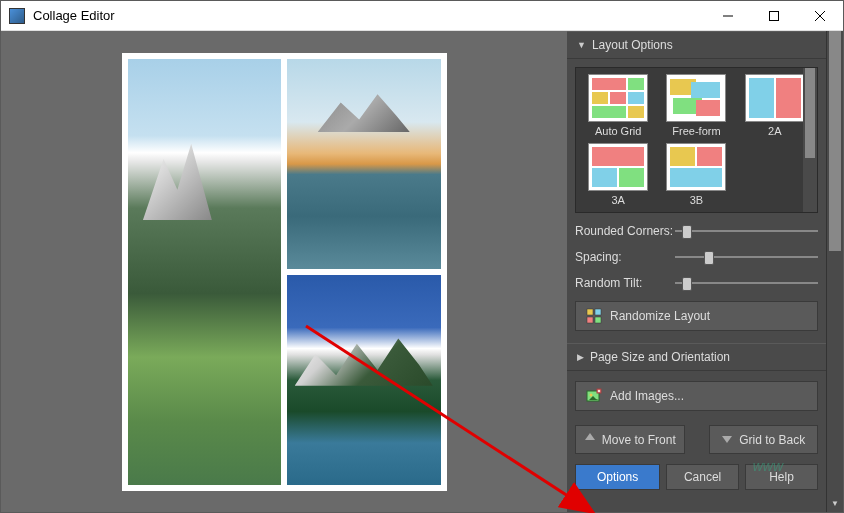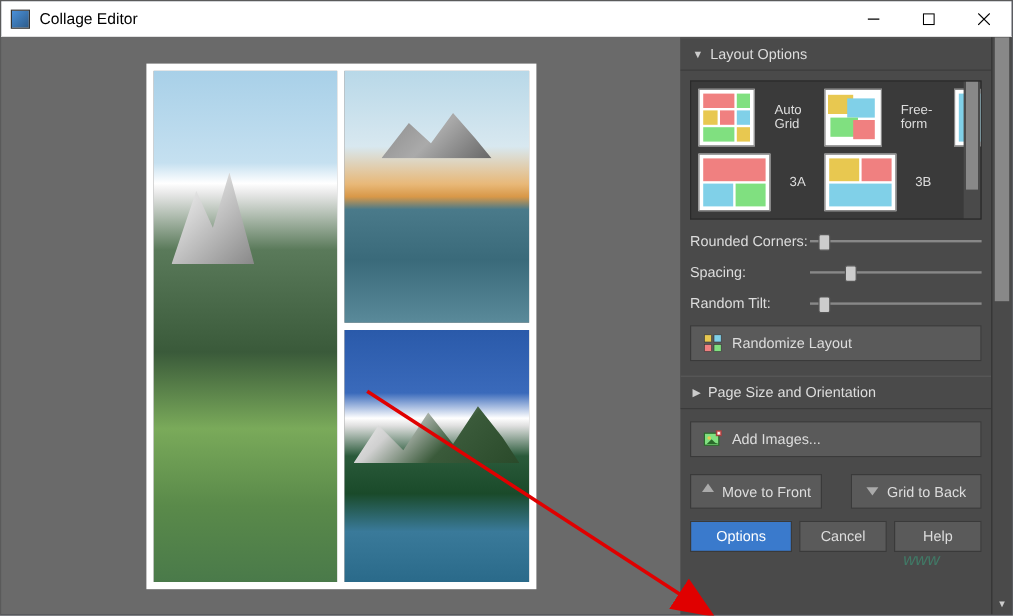--- a/index.html
+++ b/index.html
@@ -1,17 +1,17 @@
 <!DOCTYPE html>
 <html><head>
 <meta charset="utf-8">
 <style>
 *{box-sizing:border-box;margin:0;padding:0;font-family:'Segoe UI',Tahoma,sans-serif;font-size:12px}
 body{background:#fff;overflow:hidden}
-.window{width:844px;height:513px;border:1px solid #5a5a5a;display:flex;flex-direction:column;background:#0f172a}
+.window{width:844px;height:513px;border:1px solid #5a5a5a;display:flex;flex-direction:column;background:#3b82f6}
 .titlebar{height:30px;background:#fff;display:flex;align-items:center;border-bottom:1px solid #e0e0e0}
 .titlebar-icon{width:16px;height:16px;margin:0 8px;background:linear-gradient(135deg,#4a90d9,#2e5c8a);border:1px solid #333}
 .titlebar-title{flex:1;color:#000;font-size:13px}
 .titlebar-controls{display:flex;height:100%}
 .tb-btn{width:46px;height:100%;display:flex;align-items:center;justify-content:center;color:#000;cursor:pointer}
 .content{flex:1;display:flex;background:#6a6a6a;position:relative}
 .canvas-area{flex:1;display:flex;align-items:center;justify-content:center;background:#6a6a6a;position:relative}
 .collage{width:325px;height:438px;background:#fff;padding:6px;display:grid;grid-template-columns:1fr 1fr;grid-template-rows:1fr 1fr;gap:6px}
 .collage-cell{background:#888;overflow:hidden;position:relative}
 .collage-cell.tall{grid-row:1/3}
@@ -29,21 +29,21 @@
 .vscroll-arrow{position:absolute;left:0;right:0;height:17px;display:flex;align-items:center;justify-content:center;color:#ccc;font-size:8px}
 .vscroll-arrow.top{top:0}
 .vscroll-arrow.bot{bottom:0}
 .panel-inner{flex:1;overflow:hidden;margin-right:17px;display:flex;flex-direction:column}
 .section-hdr{background:#4a4a4a;padding:6px 10px;display:flex;align-items:center;gap:6px;border-top:1px solid #5a5a5a;border-bottom:1px solid #3a3a3a;cursor:pointer}
 .section-hdr .arrow{font-size:9px;color:#ccc}
 .section-body{padding:8px;background:#4a4a4a}
 .layout-grid{display:grid;grid-template-columns:repeat(3,1fr);gap:6px;background:#3a3a3a;padding:6px;border:1px solid #2a2a2a;max-height:180px;overflow:hidden;position:relative}
 .layout-grid-scroll{position:absolute;right:0;top:0;bottom:0;width:14px;background:#4a4a4a}
 .layout-grid-scroll-thumb{position:absolute;top:0;left:2px;right:2px;height:90px;background:#888}
-.layout-item{display:flex;align-items:center;gap:16px;cursor:pointer}
+.layout-item{display:flex;flex-direction:column;align-items:center;gap:3px;cursor:pointer}
 .layout-thumb{width:60px;height:48px;background:#fff;border:1px solid #888;padding:3px;display:grid;gap:2px}
 .layout-label{font-size:11px;color:#ddd}
 .lt-autogrid{grid-template-columns:1fr 1fr 1fr;grid-template-rows:1fr 1fr 1fr}
 .lt-autogrid>div:nth-child(1){background:#f08080;grid-column:1/3}
 .lt-autogrid>div:nth-child(2){background:#80e080}
 .lt-autogrid>div:nth-child(3){background:#e8c850}
 .lt-autogrid>div:nth-child(4){background:#f08080}
 .lt-autogrid>div:nth-child(5){background:#80d0e8}
 .lt-autogrid>div:nth-child(6){background:#80e080;grid-column:1/3}
 .lt-autogrid>div:nth-child(7){background:#e8c850}

